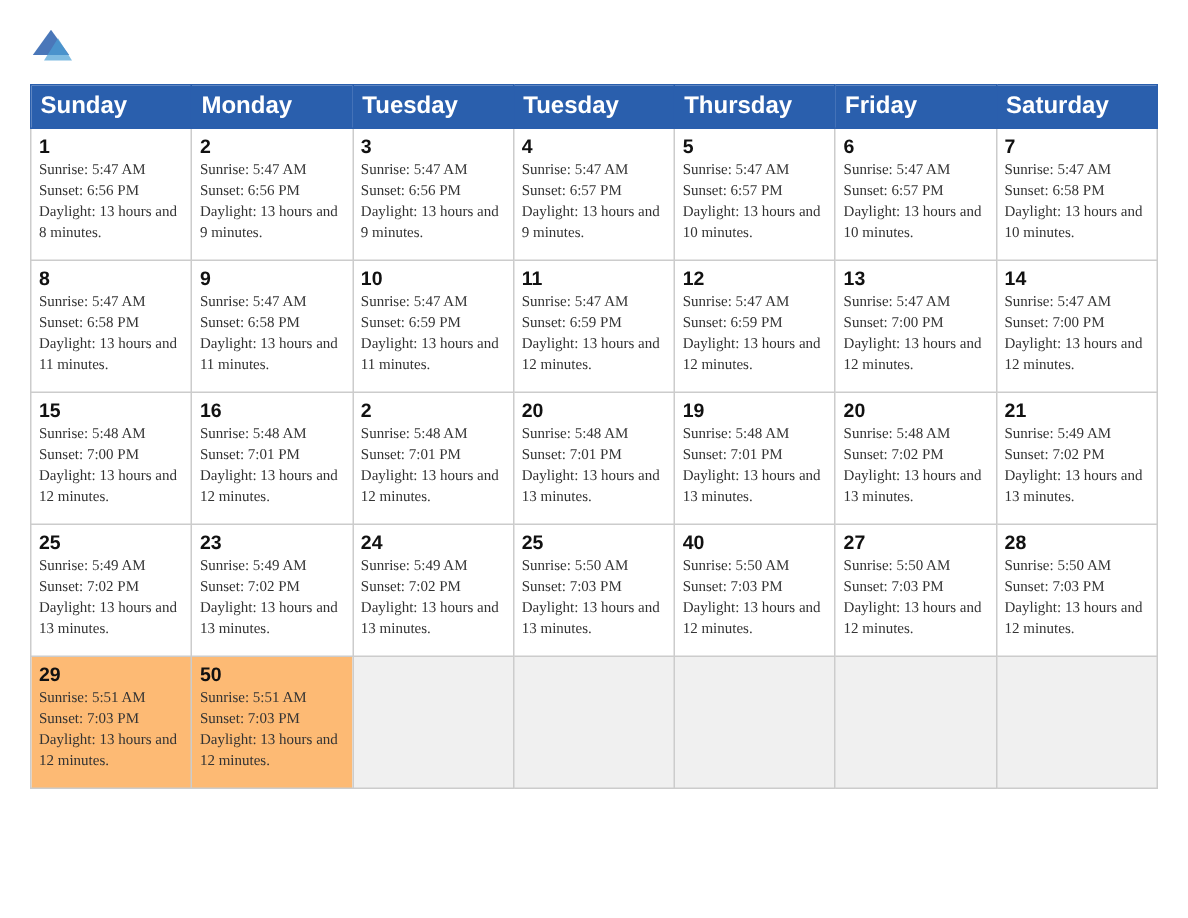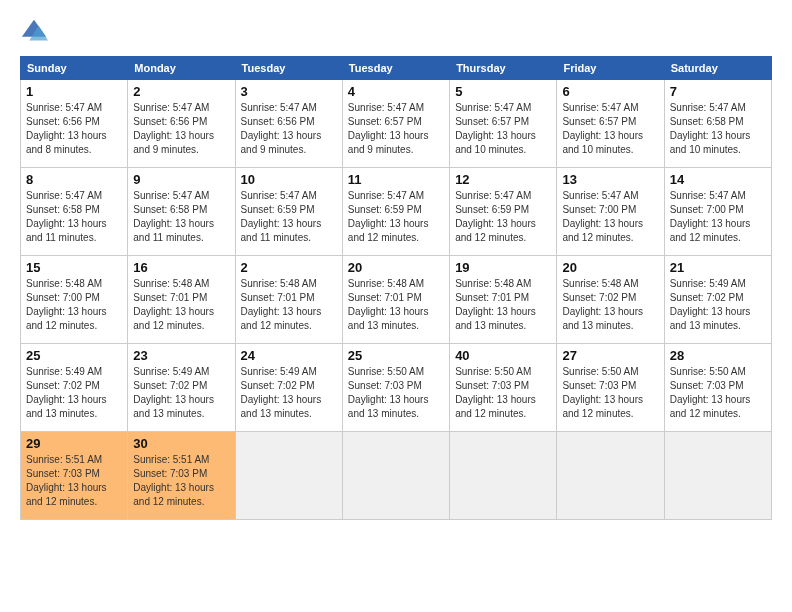--- a/index.html
+++ b/index.html
@@ -56,21 +56,21 @@
       width: 100%;
       border-collapse: collapse;
       border: 1px solid #ccc;
       font-size: 10.5px;
     }
     .calendar thead tr th {
       background: #2a5fad;
       color: #fff;
       text-align: left;
       padding: 5px 6px;
-      font-size: 11px;
+      font-size: 16px;
       font-weight: bold;
       border: 1px solid #2a5fad;
     }
     .calendar tbody tr td {
       vertical-align: top;
       border: 1px solid #ccc;
       padding: 4px 5px;
       width: 106px;
       height: 88px;
       background: #fff;
@@ -82,20 +82,21 @@
       font-size: 13px;
       font-weight: bold;
       color: #111;
       display: block;
       margin-bottom: 2px;
     }
     .day-info {
       color: #333;
       font-size: 10px;
       line-height: 1.4;
+      font-family: Liberation Serif, serif;
     }
     .empty {
       background: #f0f0f0 !important;
     }
   </style>
 </head>
 <body>
 
 <div class="page">
   <div class="header">
@@ -365,21 +366,21 @@
         <tr>
           <td>
         <span class="day-num">29</span>
         <div class="day-info">
           Sunrise: 5:51 AM<br>
           Sunset: 7:03 PM<br>
           Daylight: 13 hours and 12 minutes.
         </div>
       </td>
           <td>
-        <span class="day-num">30</span>
+        <span class="day-num">50</span>
         <div class="day-info">
           Sunrise: 5:51 AM<br>
           Sunset: 7:03 PM<br>
           Daylight: 13 hours and 12 minutes.
         </div>
       </td>
           <td class="empty"></td>
           <td class="empty"></td>
           <td class="empty"></td>
           <td class="empty"></td>

